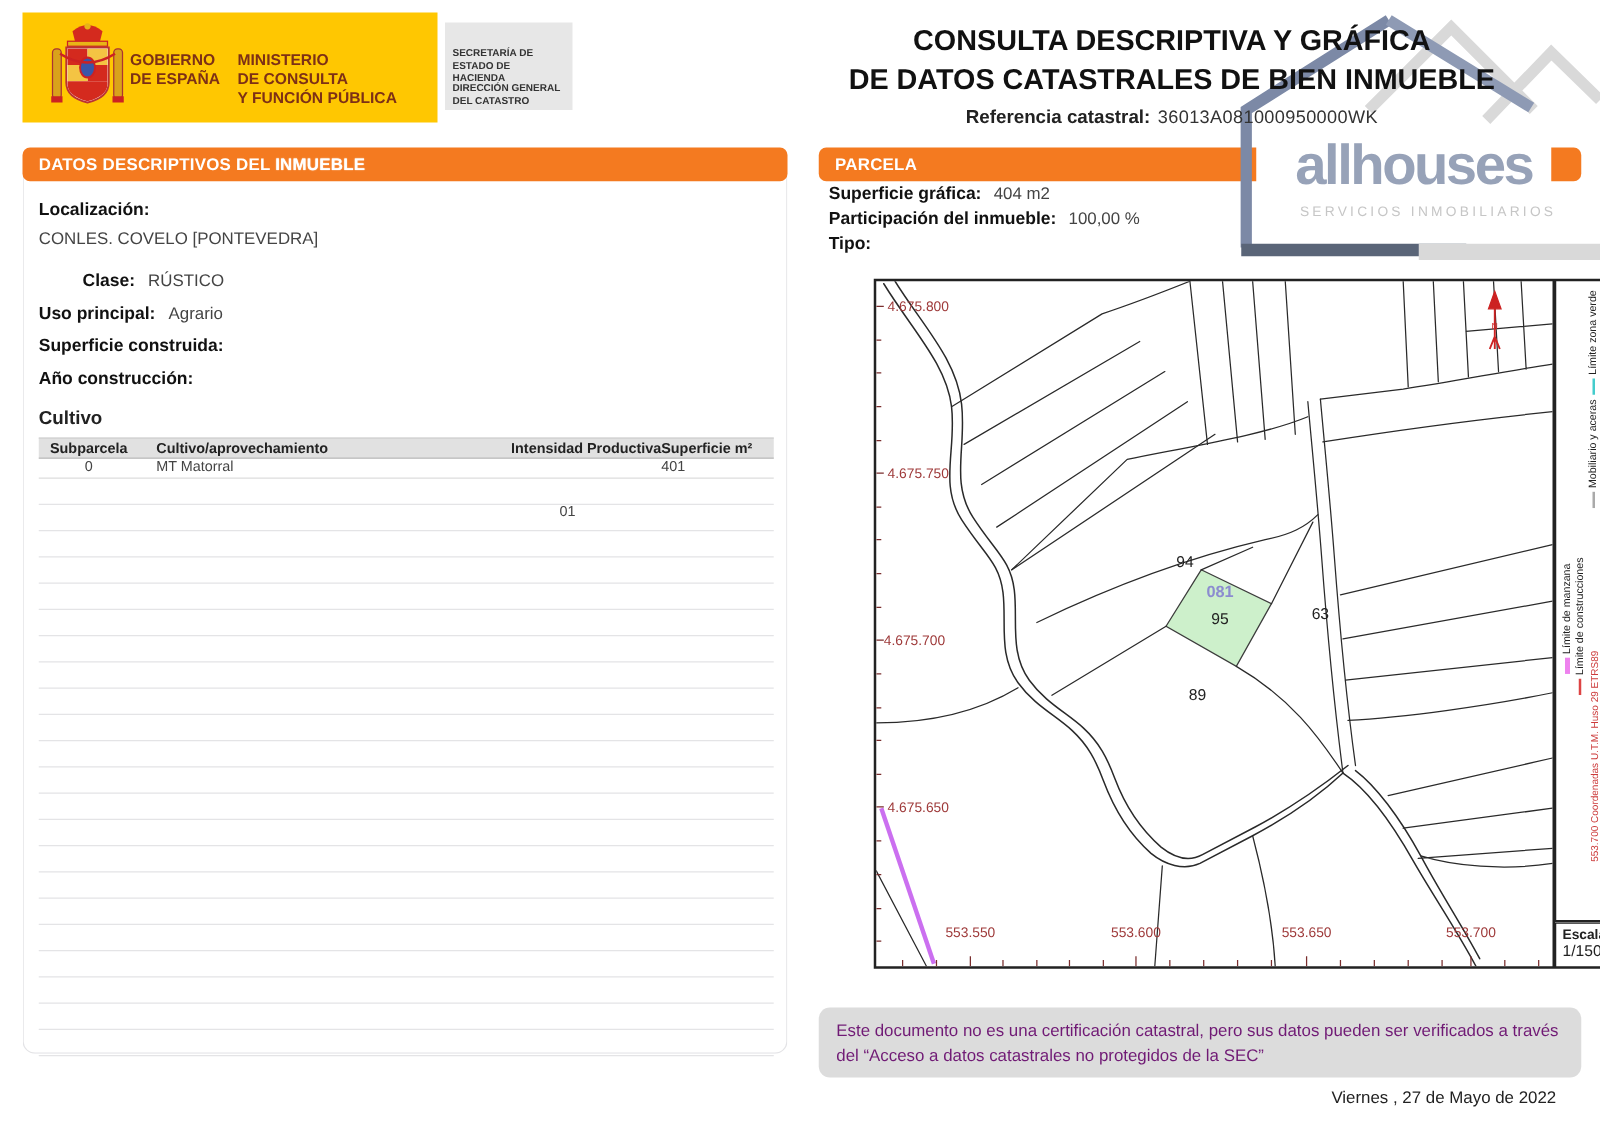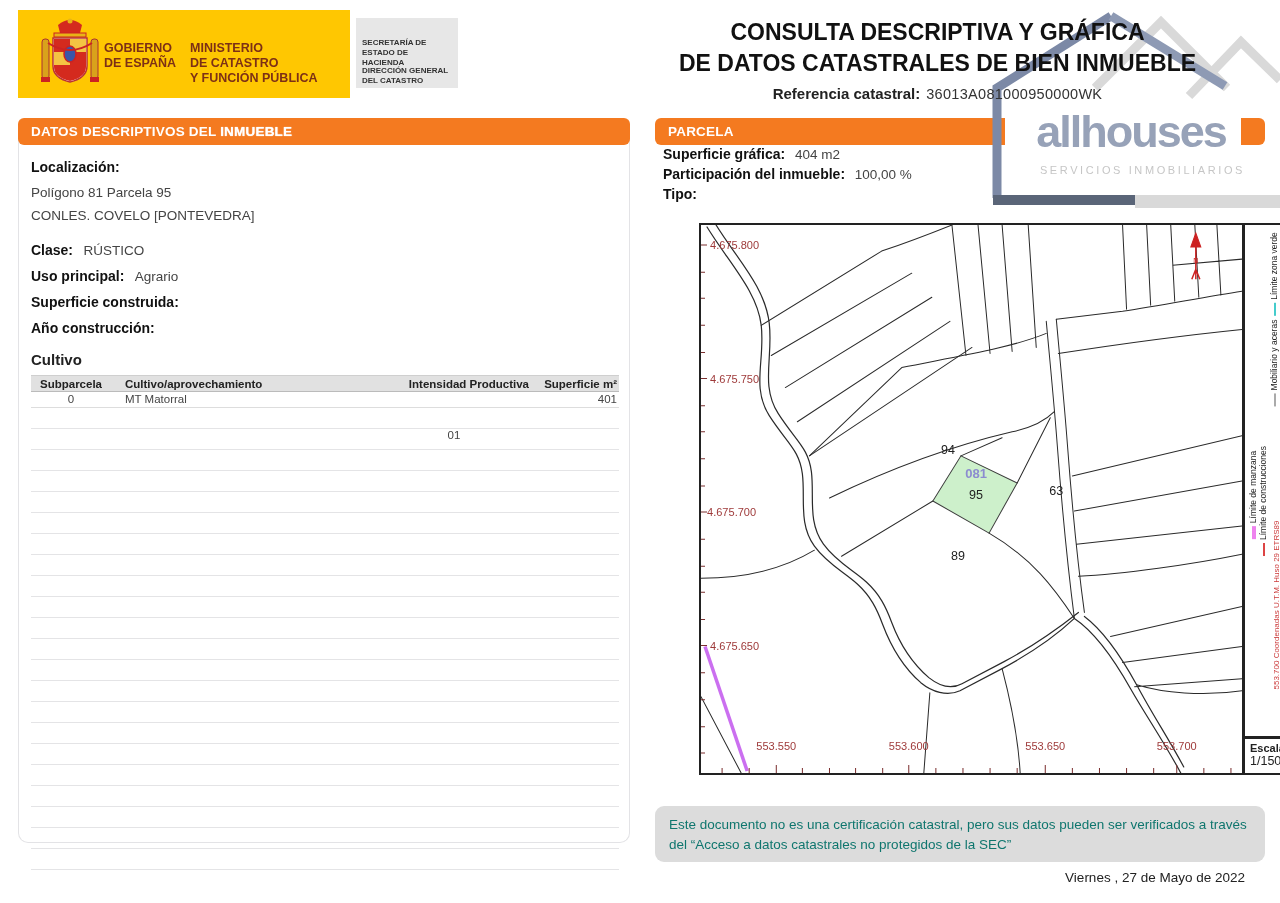--- a/index.html
+++ b/index.html
@@ -49,21 +49,21 @@
   .row { margin-top:8px; }
   .inline-val { margin-left:6px; }
   .cultivo-title { font-weight:bold; font-size:15px; margin-top:14px; }
   .cultivo-table { margin-top:7px; width:588px; font-size:11.5px; }
   .t-head { display:flex; background:#e1e1e1; border-top:1px solid #cfcfcf; border-bottom:1px solid #bbb;
             font-weight:bold; height:17px; line-height:16px; }
   .t-row { display:flex; height:16px; line-height:15px; border-bottom:1px solid #ddd; color:#444; }
   .c1 { width:80px; text-align:center; }
   .c2 { width:268px; padding-left:14px; }
   .c3 { width:150px; text-align:right; }
-  .c4 { width:88px; text-align:right; }
+  .c4 { width:88px; }
   .t-row .c3 { text-align:center;margin-top:36px; }
   .t-empty { height:21px; border-bottom:1px solid #e4e4e6; }
 
   
   .parcela-info { left:663px; top:146px; width:330px; z-index:2; }
   .parcela-info div { margin-bottom:3px; font-size:13.5px; line-height:17px; }
   .map-wrap { left:655px; top:223px; width:610px; height:552px;margin-left:44px; }
   .map-frame { position:absolute; left:0; top:0; width:545px; height:552px;
                border:2px solid #222; background:#fff; }
   .legend-box { position:absolute; left:545px; top:0; width:65px; height:515px;
@@ -75,21 +75,21 @@
   .escala-box .ev { font-size:12.5px; }
   .rot { position:absolute; white-space:nowrap; transform:translate(-50%,-50%) rotate(-90deg);
          font-size:8.5px; color:#222; }
   .legend-dash { display:inline-block; width:13px; height:2px; vertical-align:middle; margin-right:3px; }
   .dash-thick { height:4px; }
   .rot-red { color:#cc3b3b; font-size:8px; }
   .rot-note { font-size:6.8px; color:#222; }
 
   
   .disclaimer { left:655px; top:806px; width:610px; height:56px; background:#dcdcdc;
-                border-radius:9px; padding:9px 14px; font-size:13.5px; line-height:20px; color:#0f766e; }
+                border-radius:9px; padding:9px 14px; font-size:13.5px; line-height:20px; color:#701a75; }
   .date-line { left:655px; top:870px; width:590px; text-align:right; font-size:13.5px; color:#222; }
 </style>
 </head>
 <body>
 
 <div class="page">
 
   <div class="abs gov-block">
     <svg class="coat" width="60" height="76" viewBox="0 0 60 76">
       <rect x="2" y="22" width="7" height="40" rx="3" fill="#d9a21b" stroke="#a33" stroke-width="1"></rect>
@@ -107,21 +107,21 @@
       <path d="M14,48 h32 v2 q0,10 -16,14 q-16,-4 -16,-14 z" fill="#d42a1e"></path>
       <ellipse cx="30" cy="37" rx="6" ry="8" fill="#3a56a8" stroke="#c22" stroke-width="1.5"></ellipse>
       <path d="M8,26 q22,14 44,0" fill="none" stroke="#c22" stroke-width="2"></path>
     </svg>
     <div class="gov-name">
       <div>GOBIERNO</div>
       <div>DE ESPAÑA</div>
     </div>
     <div class="gov-ministry">
       <div>MINISTERIO</div>
-      <div>DE CATASTRO</div>
+      <div>DE CONSULTA</div>
       <div>Y FUNCIÓN PÚBLICA</div>
     </div>
   </div>
   <div class="abs dept-box">
     <span>SECRETARÍA DE ESTADO DE HACIENDA</span>
   </div>
   <div class="abs dept-sub">
     <span>DIRECCIÓN GENERAL DEL CATASTRO</span>
   </div>
 
@@ -149,23 +149,22 @@
       <path d="M128,8 L242,78" fill="none" stroke="#8e9ab4" stroke-width="9"></path>
       <path d="M10,192 L190,192" fill="none" stroke="#5a6578" stroke-width="10"></path>
       <rect x="152" y="187" width="145" height="13" fill="#d9d9d9"></rect>
     </svg>
     <div class="wm-brand">allhouses</div>
     <div class="wm-tag">SERVICIOS INMOBILIARIOS</div>
   </div>
 
   <div class="abs panel-left">
     <div class="p-label">Localización:</div>
-    <div class="p-value row-loc1">Polígono 81 Parcela 95</div>
     <div class="p-value row">CONLES. COVELO [PONTEVEDRA]</div>
-    <div class="row" style="margin-top:18px;">
+    <div class="row" style="margin-top:18px;margin-left:35px;">
       <span class="p-label">Clase:</span>
       <span class="p-value inline-val">RÚSTICO</span>
     </div>
     <div class="row">
       <span class="p-label">Uso principal:</span>
       <span class="p-value inline-val">Agrario</span>
     </div>
     <div class="row">
       <span class="p-label">Superficie construida:</span>
       <span class="p-value inline-val"></span>

